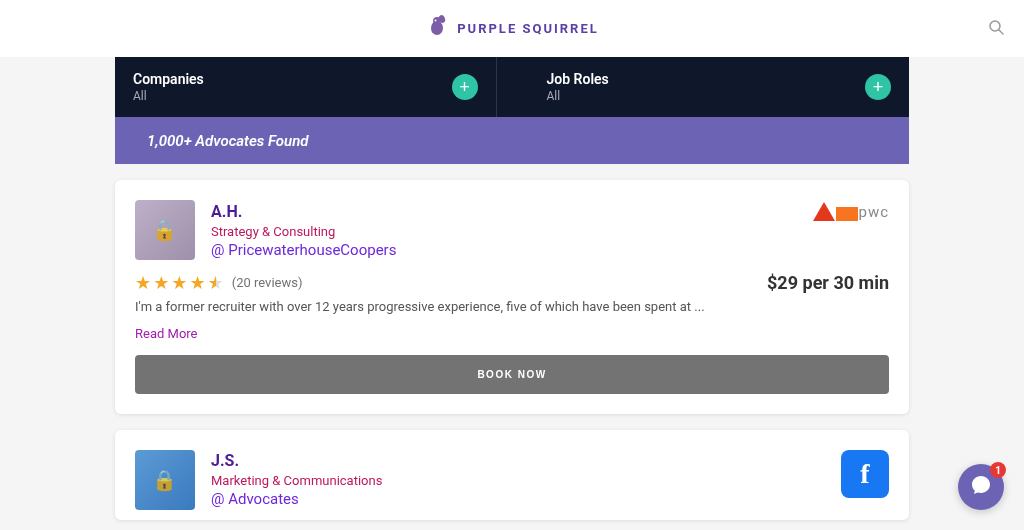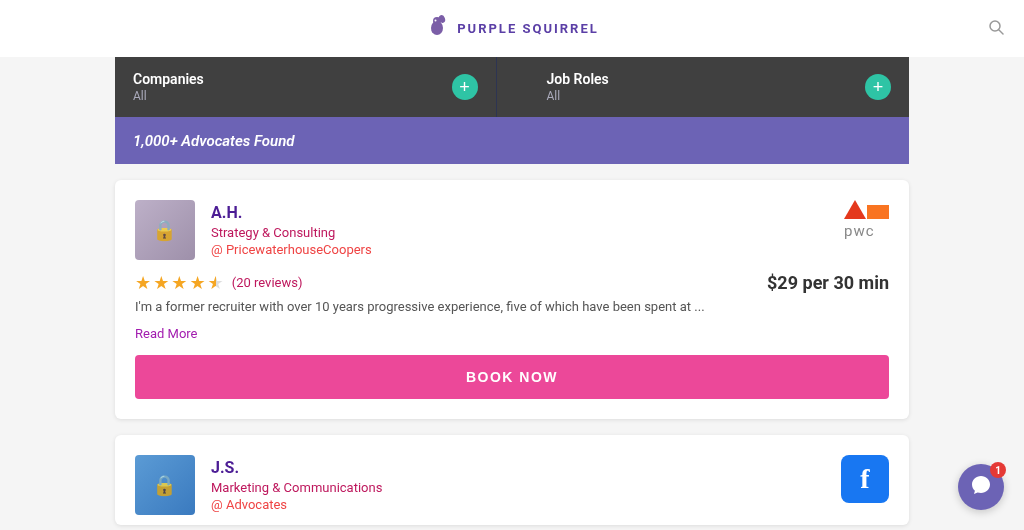--- a/index.html
+++ b/index.html
@@ -43,21 +43,21 @@
       top: 50%;
       transform: translateY(-50%);
       color: #999;
       cursor: pointer;
       font-size: 16px;
     }
 
     
     .filter-bar {
       display: flex;
-      background: #404040;
+      background: #0f172a;
       margin: 0 115px;
     }
     .filter-section {
       flex: 1;
       display: flex;
       align-items: center;
       justify-content: space-between;
       padding: 14px 18px;
       cursor: pointer;
       border-right: 1px solid #2d3452;
@@ -92,21 +92,21 @@
       align-items: center;
       justify-content: center;
       cursor: pointer;
       line-height: 1;
     }
 
     
     .results-banner {
       background: #6c63b5;
       margin: 0 115px;
-      padding: 14px 18px;
+      padding: 14px 32px;
     }
     .results-text {
       color: #fff;
       font-size: 15px;
       font-style: italic;
       font-weight: 600;
     }
 
     
     .cards-container {
@@ -168,22 +168,22 @@
       font-weight: 700;
       color: #4c1d95;
       margin-bottom: 3px;
     }
     .card-info-role {
       font-size: 13px;
       color: #be185d;
       margin-bottom: 2px;
     }
     .card-info-company {
-      font-size: 13px;
-      color: #ef4444;
+      font-size: 15px;
+      color: #6d28d9;
     }
 
     .company-logo {
       display: flex;
       align-items: center;
       justify-content: flex-end;
     }
 
     
     .facebook-logo {
@@ -216,21 +216,21 @@
     .stars {
       display: flex;
       gap: 2px;
     }
     .star {
       font-size: 18px;
       color: #f5a623;
     }
     .reviews-count {
       font-size: 13px;
-      color: #be185d;
+      color: #737373;
       cursor: pointer;
     }
     .price-text {
       font-size: 18px;
       font-weight: 700;
       color: #333;
     }
 
     
     .card-description {
@@ -245,25 +245,25 @@
       cursor: pointer;
       text-decoration: none;
       display: inline-block;
       margin-bottom: 14px;
     }
 
     
     .book-now-btn {
       width: 100%;
       padding: 14px;
-      background: #ec4899;
+      background: #737373;
       color: #fff;
       border: none;
       border-radius: 4px;
-      font-size: 14px;
+      font-size: 10px;
       font-weight: 700;
       letter-spacing: 1.5px;
       text-transform: uppercase;
       cursor: pointer;
       display: block;
       text-align: center;
     }
 
     
     .chat-widget {
@@ -296,22 +296,22 @@
       align-items: center;
       justify-content: center;
       font-size: 10px;
       color: #fff;
       font-weight: 700;
     }
 
     
     .pwc-container {
       display: flex;
-      flex-direction: column;
-      align-items: flex-start;
+      flex-direction: row;
+      align-items: flex-end;
     }
     .pwc-icon-row {
       display: flex;
       align-items: flex-end;
       gap: 1px;
     }
     .pwc-tri {
       width: 0;
       height: 0;
     }
@@ -408,21 +408,21 @@
           <span class="star">★</span>
           <span class="star">★</span>
           <span class="star">★</span>
           <span class="star" style="background: linear-gradient(90deg, #f5a623 50%, #ddd 50%); -webkit-background-clip: text; -webkit-text-fill-color: transparent;">★</span>
         </div>
         <span class="reviews-count">(20 reviews)</span>
       </div>
       <span class="price-text">$29 per 30 min</span>
     </div>
 
-    <p class="card-description">I'm a former recruiter with over 10 years progressive experience, five of which have been spent at ...</p>
+    <p class="card-description">I'm a former recruiter with over 12 years progressive experience, five of which have been spent at ...</p>
     <a class="read-more" href="#">Read More</a>
 
     <button class="book-now-btn">BOOK NOW</button>
   </div>
 
   <div class="card" style="padding-bottom: 10px;">
     <div class="card-header">
       <div class="card-left">
         <div class="avatar avatar-2">
           <span class="lock-icon">🔒</span>

